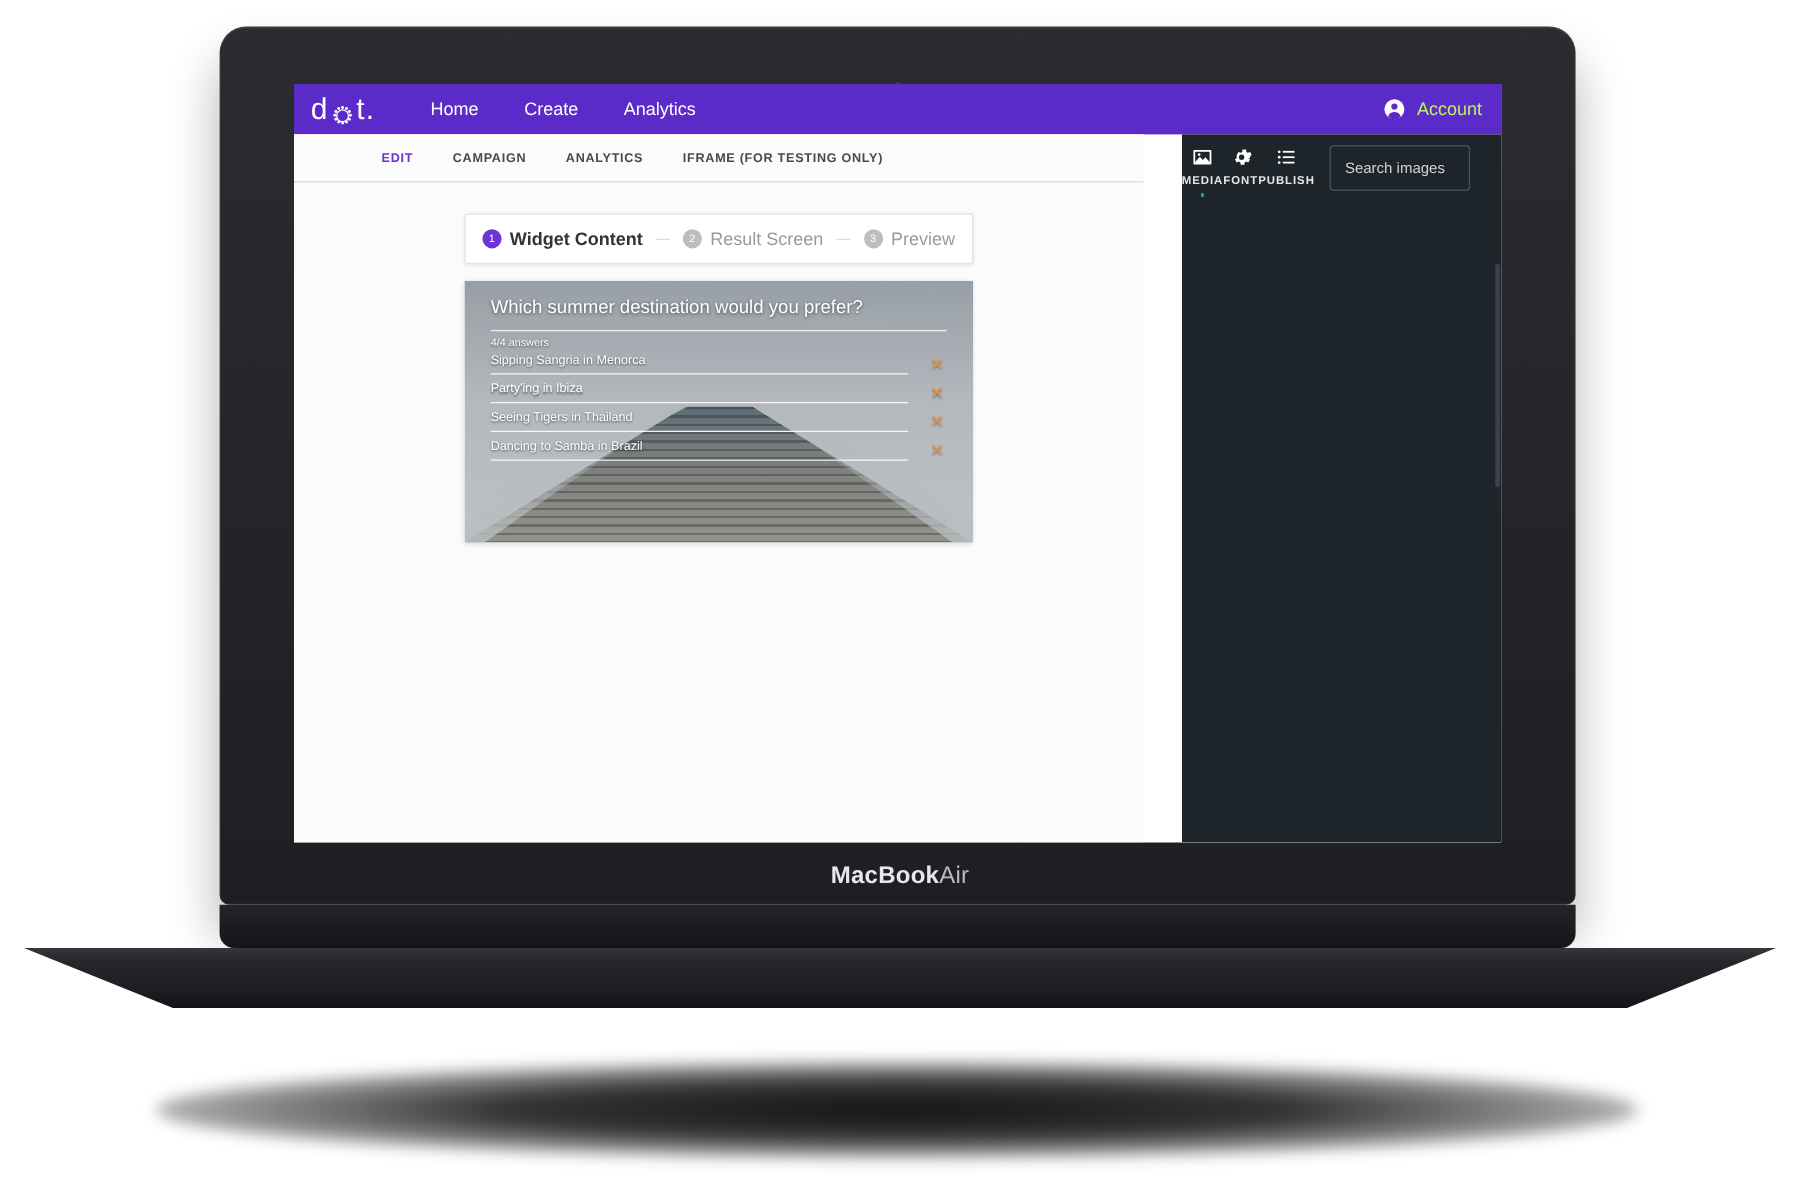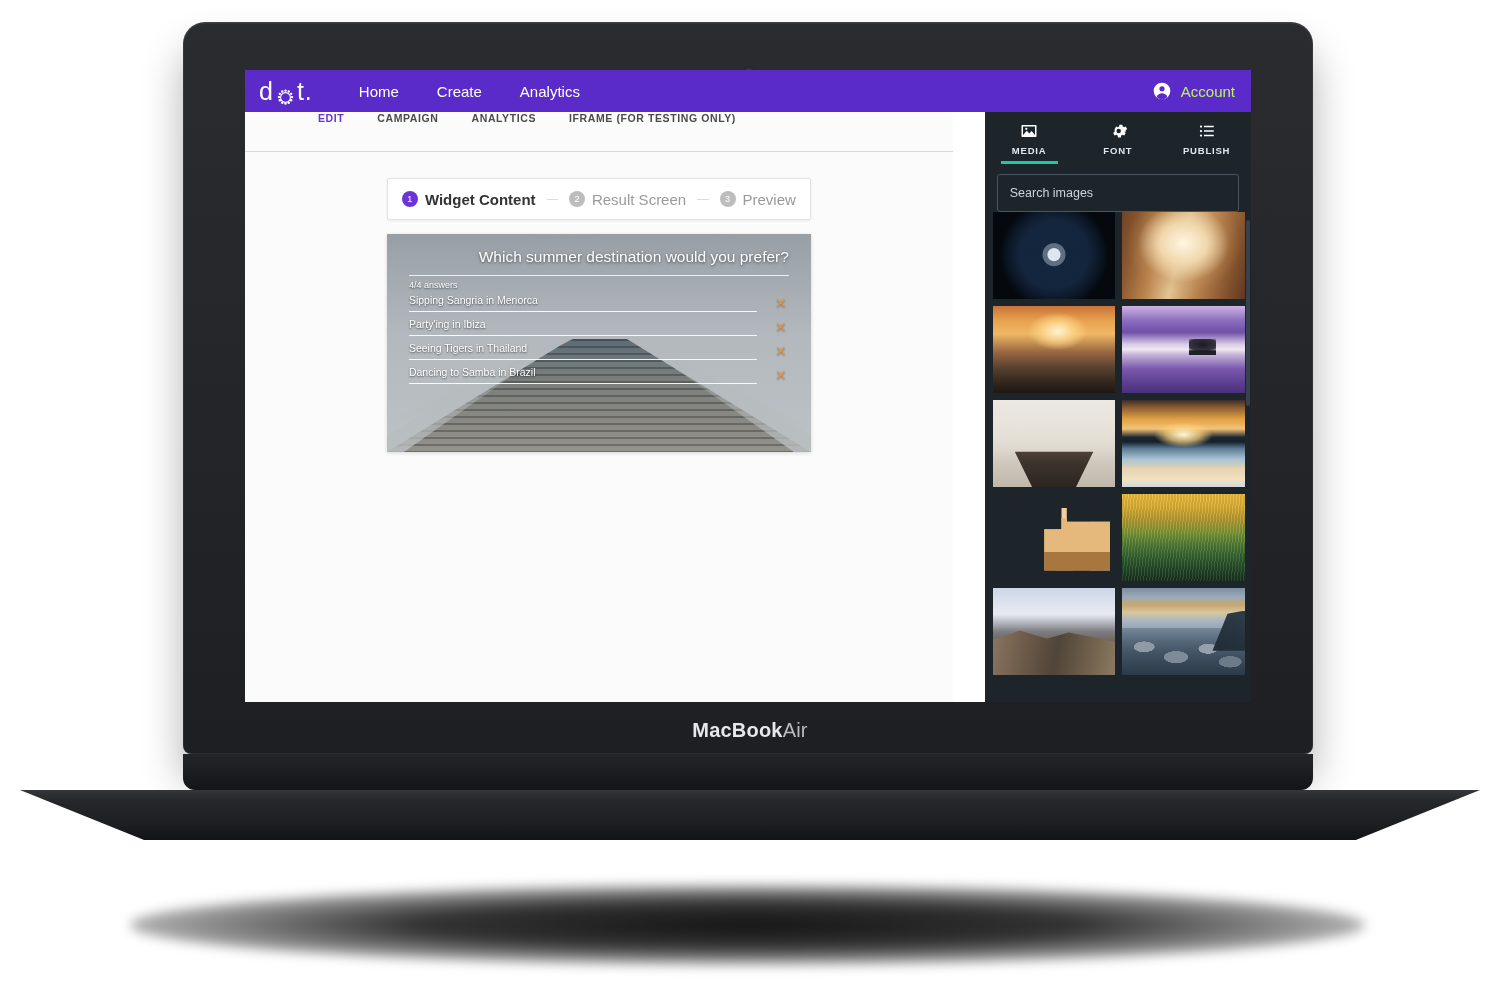--- a/index.html
+++ b/index.html
@@ -180,20 +180,21 @@
   .main-pane {
     width: 731px;
     background: #fbfbfb;
     position: relative;
   }
 
   
   .subtabs {
     height: 40px;
     display: flex;
+    align-items: center;
     gap: 33px;
     padding-left: 73px;
     box-sizing: border-box;
     border-bottom: 1px solid #d8d8d8;
     background: #fbfbfb;
   }
   .subtab {
     font-size: 10.5px;
     font-weight: bold;
     letter-spacing: 0.6px;
@@ -244,21 +245,21 @@
   }
   .widget-inner {
     position: relative;
     padding: 14px 22px 0 22px;
     box-sizing: border-box;
     height: 100%;
     color: #ffffff;
   }
   .widget-question {
     font-size: 15.5px;
-    text-align: right;
+    text-align: left;
     text-shadow: 0 1px 3px rgba(0,0,0,0.55);
     padding-bottom: 9px;
     border-bottom: 1px solid rgba(255,255,255,0.8);
     margin-bottom: 4px;
   }
   .answers-count {
     text-align: left;
     font-size: 9px;
     color: #ffffff;
     text-shadow: 0 1px 2px rgba(0,0,0,0.6);
@@ -288,21 +289,21 @@
     cursor: pointer;
     text-shadow: 0 1px 2px rgba(0,0,0,0.4);
   }
 
   
   .sidebar {
     width: 275px;
     background: #1d242a;
     position: relative;
     display: flex;
-    flex-direction: column;
+    flex-direction: row;
     margin-left: 32px;
   }
   .sb-tabs {
     display: flex;
     height: 53px;
     align-items: flex-start;
     padding-top: 6px;
     box-sizing: border-box;
   }
   .sb-tab {

